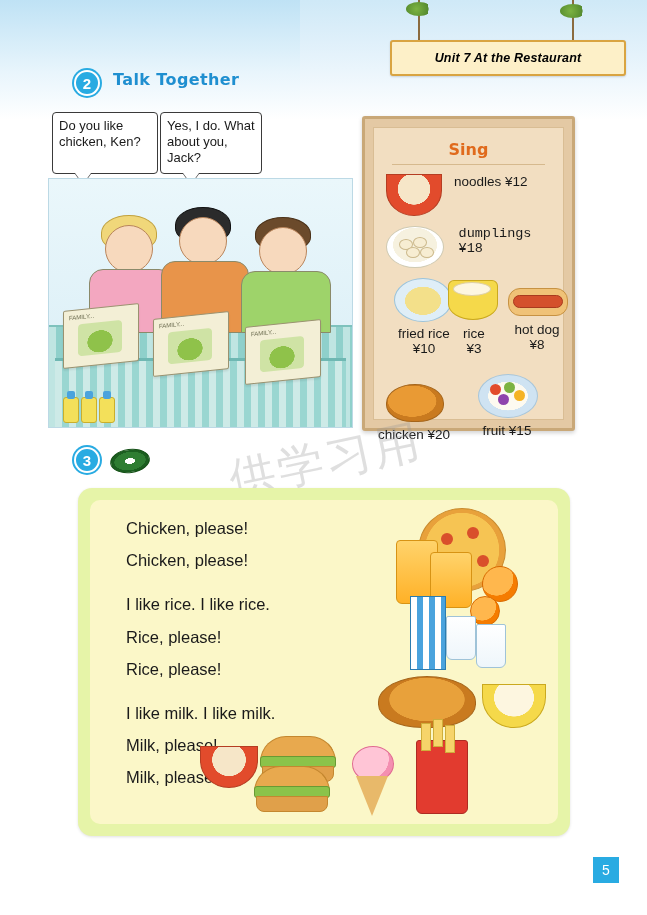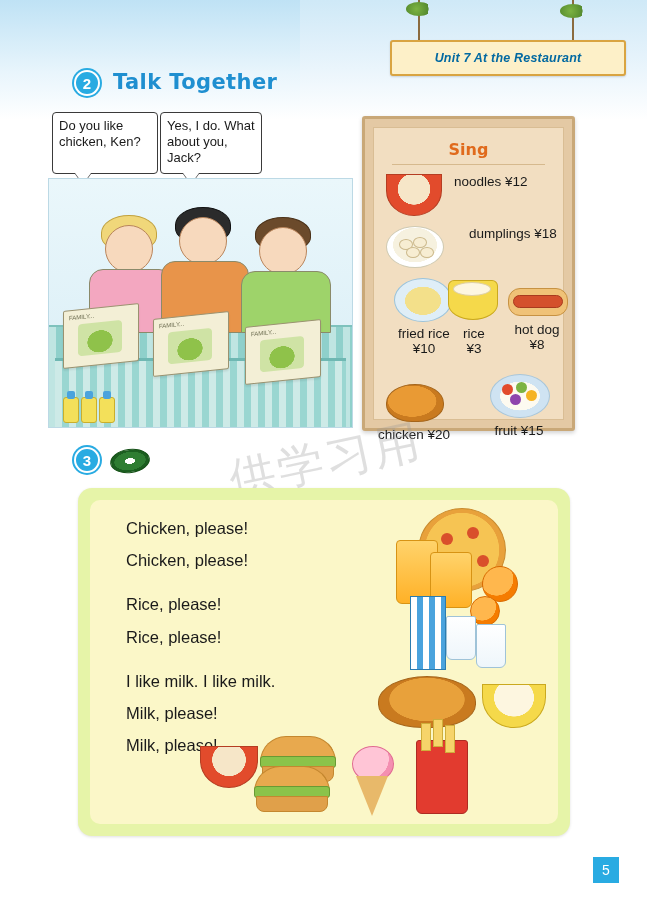--- a/index.html
+++ b/index.html
@@ -38,21 +38,21 @@
     position: absolute;
     left: 390px; top: 40px;
     width: 232px; height: 32px;
     background: #fdf0c8;
     border: 2px solid #d9a441;
     border-radius: 3px;
     box-shadow: 0 1px 2px rgba(0,0,0,.15);
     display: flex; align-items: center; justify-content: center;
   }
   .unit-banner span {
-    color: #0369a1;
+    color: #000000;
     font-weight: bold;
     font-size: 12.5px;
     letter-spacing: .2px;
     font-style: italic;
   }
   .banner-rope {
     position: absolute;
     background: #8b6b3f;
     width: 2px; height: 42px;
   }
@@ -71,21 +71,21 @@
     color: #ffffff;
     font-weight: bold;
     font-size: 15px;
     display: flex; align-items: center; justify-content: center;
     box-shadow: inset 0 0 0 2px #ffffff, 0 0 0 2px #29abe2;
   }
   .sec-title {
     position: absolute;
     color: #1f8fd0;
     font-weight: bold;
-    font-size: 21px;
+    font-size: 16px;
     letter-spacing: .4px;
     font-family: "DejaVu Sans", sans-serif;
   }
 
   
   .talk-panel {
     position: absolute;
     left: 48px; top: 178px;
     width: 303px; height: 248px;
     background: #e9f6fb;
@@ -465,21 +465,21 @@
         <div class="menu-label" style="margin-left:12px;">noodles ¥12</div>
       </div>
 
       <div class="menu-row" style="left:12px; top:98px;">
         <div class="plate-white" style="position:relative;">
           <div class="dumpling-dot" style="left:12px; top:12px;"></div>
           <div class="dumpling-dot" style="left:26px; top:10px;"></div>
           <div class="dumpling-dot" style="left:19px; top:20px;"></div>
           <div class="dumpling-dot" style="left:33px; top:20px;"></div>
         </div>
-        <div class="menu-label" style="margin-left:25px;">dumplings ¥18</div>
+        <div class="menu-label" style="margin-left:15px;font-family:Liberation Mono, monospace;">dumplings ¥18</div>
       </div>
 
       <div style="position:absolute; left:8px; top:150px; width:180px;">
         <div style="position:absolute; left:12px; top:0;">
           <div class="plate-blue"></div>
           <div class="menu-label" style="text-align:center; width:60px; margin-top:4px; white-space:pre-line;">fried rice
 ¥10</div>
         </div>
         <div style="position:absolute; left:66px; top:2px;">
           <div class="cup-yellow">
@@ -495,21 +495,21 @@
           <div class="menu-label" style="text-align:center; width:58px; margin-top:6px; white-space:pre-line;">hot dog
 ¥8</div>
         </div>
       </div>
 
       <div style="position:absolute; left:12px; top:248px; width:180px;">
         <div style="position:absolute; left:0; top:8px;">
           <div class="chicken"></div>
           <div class="menu-label" style="text-align:center; width:74px; margin-top:5px; margin-left:-9px;">chicken ¥20</div>
         </div>
-        <div style="position:absolute; left:104px; top:-2px;">
+        <div style="position:absolute; left:92px; top:-2px;">
           <div class="fruitplate">
             <div class="berry" style="left:12px; top:10px; background:#e24b2c;"></div>
             <div class="berry" style="left:26px; top:8px; background:#7cb342;"></div>
             <div class="berry" style="left:36px; top:16px; background:#f5b324;"></div>
             <div class="berry" style="left:20px; top:20px; background:#8e44ad;"></div>
           </div>
           <div class="menu-label" style="text-align:center; width:66px; margin-top:5px; margin-left:-4px;">fruit ¥15</div>
         </div>
       </div>
     </div>
@@ -520,20 +520,21 @@
 
   <div class="watermark">供学习用</div>
 
   <div class="sing-panel">
     <div class="sing-inner"></div>
 
     <div class="lyrics">
       <div>Chicken, please!</div>
       <div>Chicken, please!</div>
       <div class="lyr-gap"></div>
+      <div>I like rice. I like rice.</div>
       <div>Rice, please!</div>
       <div>Rice, please!</div>
       <div class="lyr-gap"></div>
       <div>I like milk. I like milk.</div>
       <div>Milk, please!</div>
       <div>Milk, please!</div>
     </div>
 
     <div class="pizza" style="left:340px; top:20px;">
       <div class="pep" style="left:22px; top:24px;"></div>

